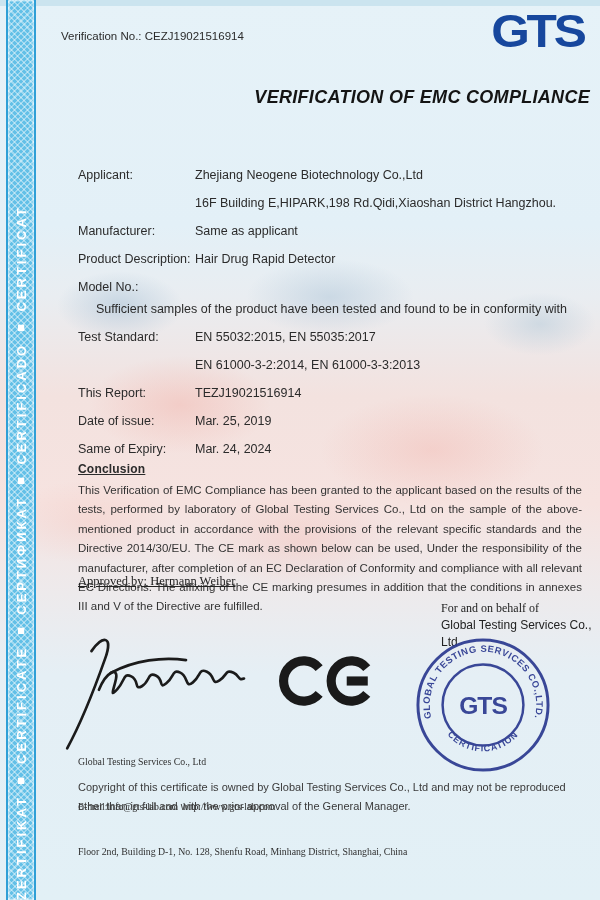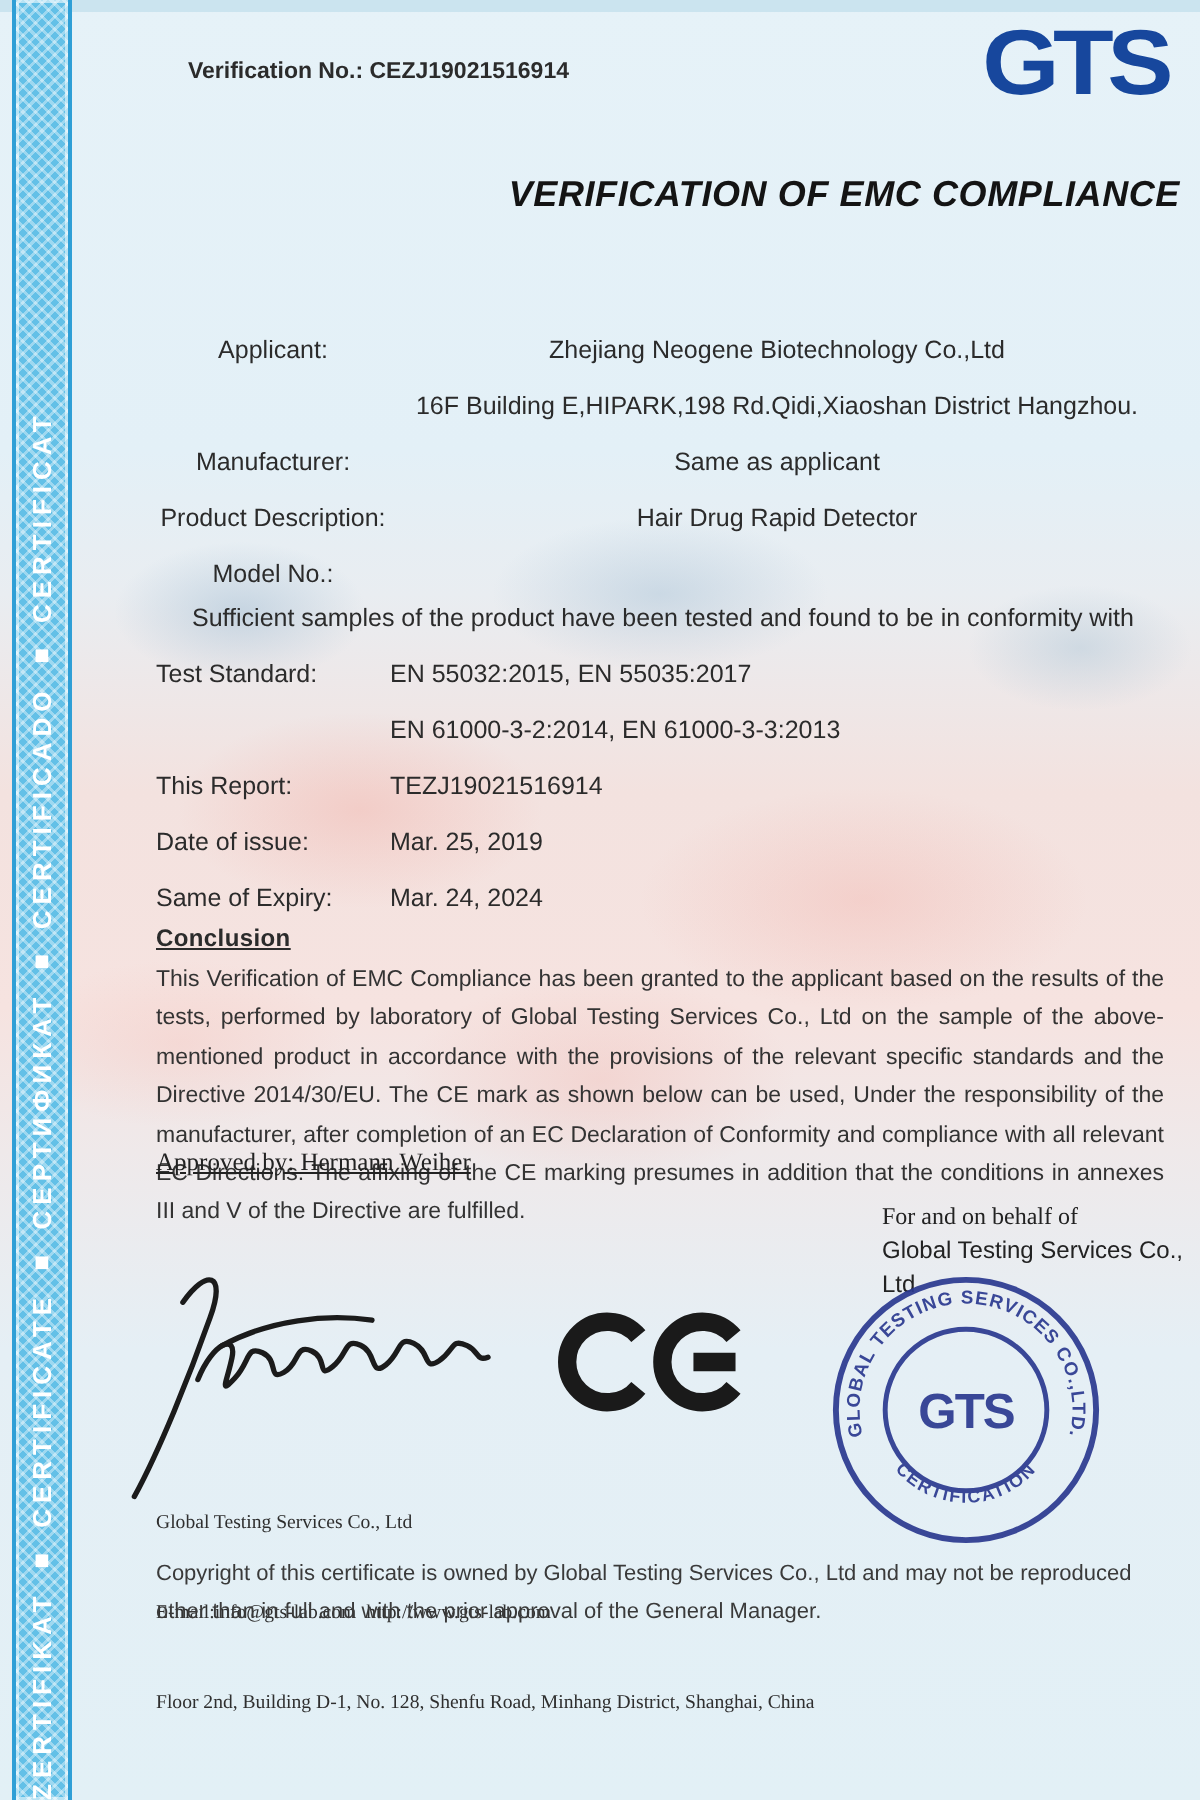--- a/index.html
+++ b/index.html
@@ -24,32 +24,32 @@
       repeating-linear-gradient(45deg, rgba(255,255,255,.38) 0 1.5px, transparent 1.5px 4.5px),
       repeating-linear-gradient(-45deg, rgba(255,255,255,.38) 0 1.5px, transparent 1.5px 4.5px);
     border-left:2.5px solid #2f9fd6;border-right:2.5px solid #2f9fd6;
     box-shadow:inset 0 0 0 1.5px rgba(255,255,255,.55);
   }
   .band-text{
     position:absolute;inset:0;writing-mode:vertical-rl;transform:rotate(180deg);
     display:flex;align-items:center;overflow:hidden;
     color:#ffffff;font-weight:bold;font-size:13px;letter-spacing:3px;white-space:nowrap;
   }
-  .verifno{position:absolute;left:94px;top:30px;font-size:11.5px;color:#2b2b2b;font-weight:bold;}
+  .verifno{position:absolute;left:61px;top:30px;font-size:11.5px;color:#2b2b2b;}
   .logo{
     position:absolute;right:16px;top:8px;
     font-size:46px;font-weight:bold;color:#17479d;letter-spacing:-3px;
     transform:scaleX(1.08);transform-origin:right top;line-height:1;
   }
   .title{
     position:absolute;left:40px;right:10px;top:87px;text-align:right;
     font-size:18px;font-weight:bold;font-style:italic;letter-spacing:.3px;color:#141414;
   }
   .rows{position:absolute;left:78px;width:504px;}
-  .rows1{top:166px;text-align:center;}
+  .rows1{top:166px;}
   .rows2{top:328px;}
   .frow{display:flex;height:28px;font-size:12.5px;line-height:18px;}
   .flabel{flex:0 0 117px;}
   .fvalue{flex:1;}
   .statement{position:absolute;left:96px;top:300px;width:504px;font-size:12.5px;line-height:18px;}
   .concl-head{
     position:absolute;left:78px;top:462px;font-size:12px;font-weight:bold;
     text-decoration:underline;letter-spacing:.2px;
   }
   .concl-body{

